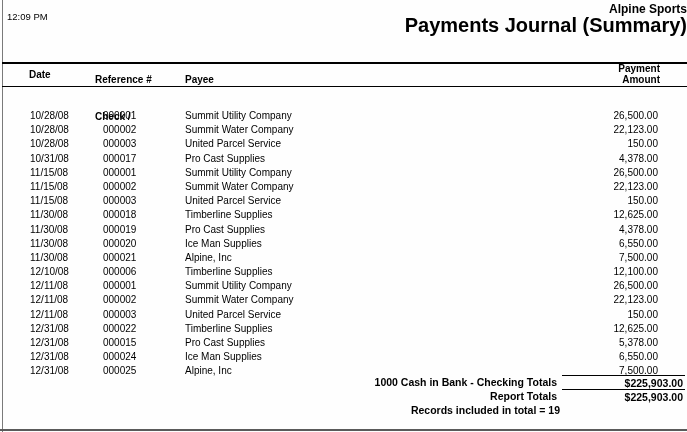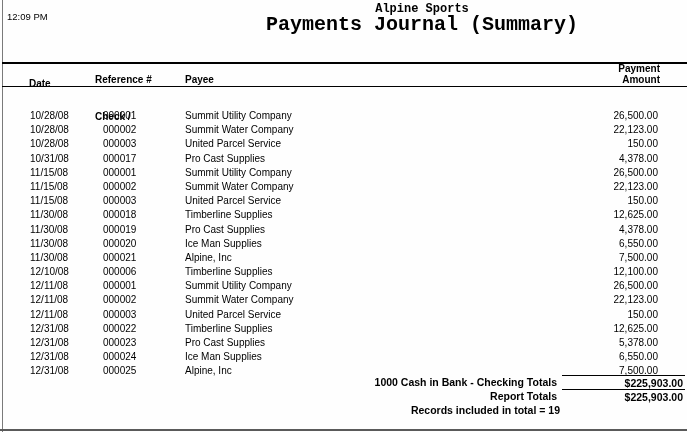--- a/index.html
+++ b/index.html
@@ -21,37 +21,36 @@
     position: absolute; left: 0; top: 429px; width: 687px; height: 2px;
     background: #5a5a5a;
   }
   
   .print-time {
     position: absolute; left: 7px; top: 11px;
     font-size: 9.5px; white-space: nowrap;
   }
   .title-block {
     position: absolute; left: 157px; top: 2px; width: 530px;
-    text-align: center;
-    font-family: Liberation Mono, monospace;
+    text-align: right;
   }
   .company-name { font-size: 12px; font-weight: bold; line-height: 14px; }
   .report-title { font-size: 20px; font-weight: bold; line-height: 18px; }
   
   .rule-top {
     position: absolute; left: 2px; right: 0; top: 62px; height: 2px;
     background: #000;
   }
   .rule-bottom {
     position: absolute; left: 2px; right: 0; top: 86px; height: 1px;
     background: #000;
   }
   .col-head { position: absolute; font-size: 10px; font-weight: bold; white-space: nowrap; }
   .h-check1  { left: 95px;  top: 63px; margin-top: 48px; }
-  .h-date    { left: 29px;  top: 78px; }
+  .h-date    { left: 29px;  top: 69px; }
   .h-check2  { left: 95px;  top: 74px; }
   .h-payee   { left: 185px; top: 74px; }
   .h-pay1    { right: 27px; top: 63px; text-align: right; }
   .h-pay2    { right: 27px; top: 74px; text-align: right; }
   
   .section-head {
     position: absolute; left: 5px; top: 91px;
     font-size: 14px; font-weight: bold; white-space: nowrap;
   }
   
@@ -214,21 +213,21 @@
 
   <div class="row">
     <span class="c-date">12/31/08</span>
     <span class="c-ref">000022</span>
     <span class="c-payee">Timberline Supplies</span>
     <span class="c-amount">12,625.00</span>
   </div>
 
   <div class="row">
     <span class="c-date">12/31/08</span>
-    <span class="c-ref">000023</span>
+    <span class="c-ref">000015</span>
     <span class="c-payee">Pro Cast Supplies</span>
     <span class="c-amount">5,378.00</span>
   </div>
 
   <div class="row">
     <span class="c-date">12/31/08</span>
     <span class="c-ref">000024</span>
     <span class="c-payee">Ice Man Supplies</span>
     <span class="c-amount">6,550.00</span>
   </div>

